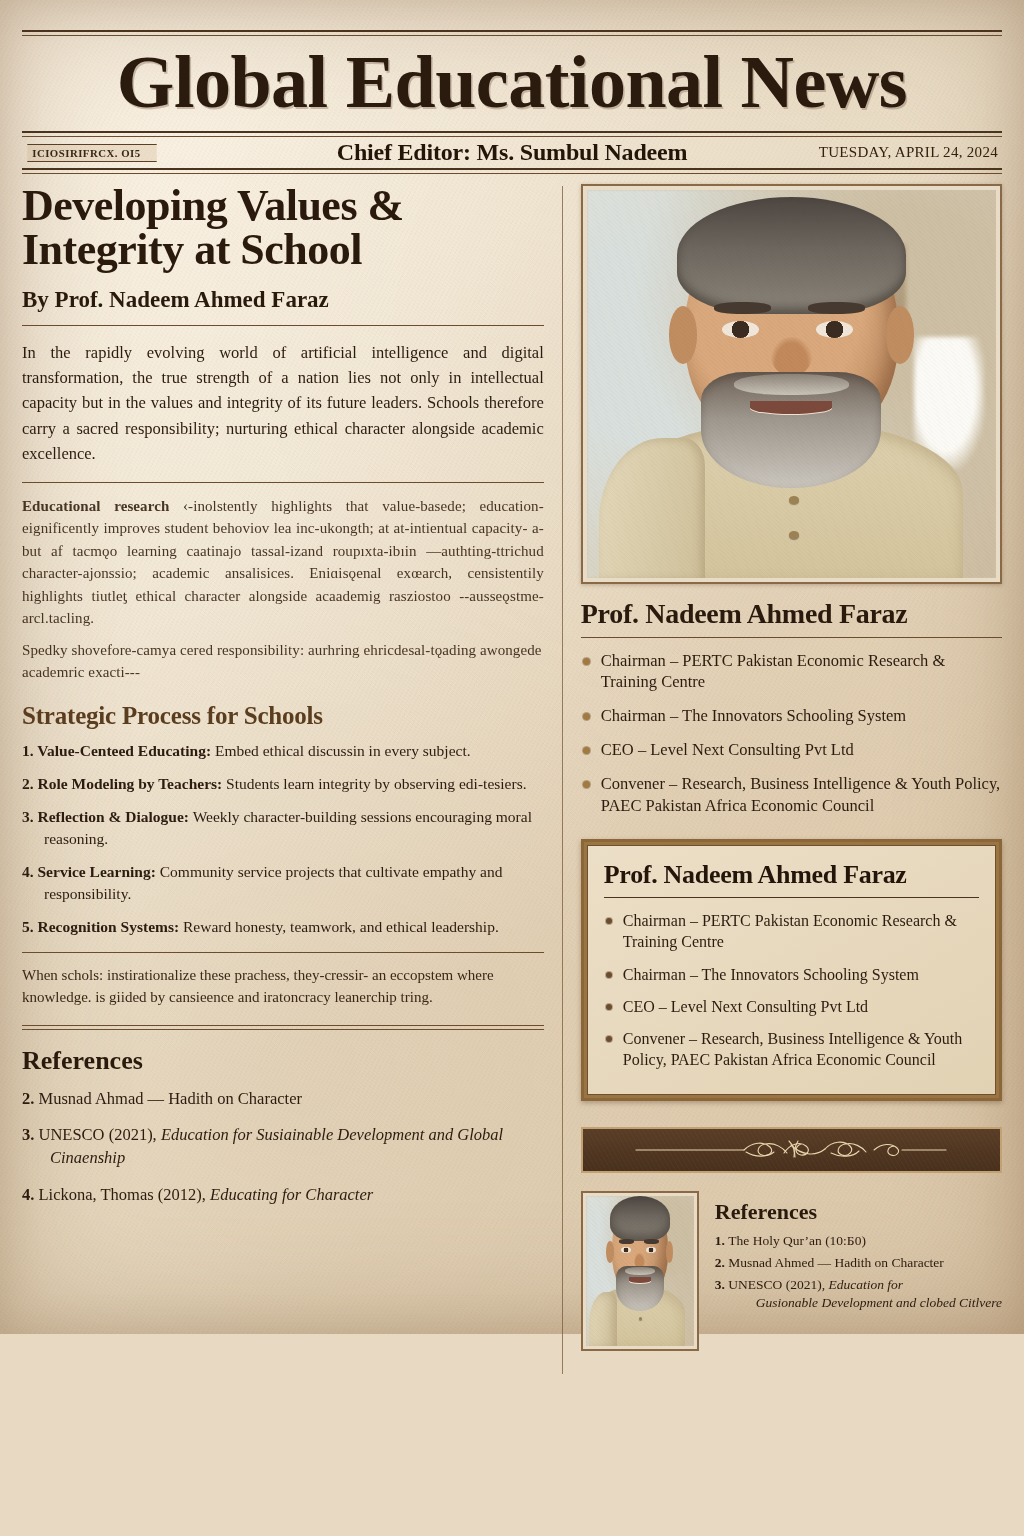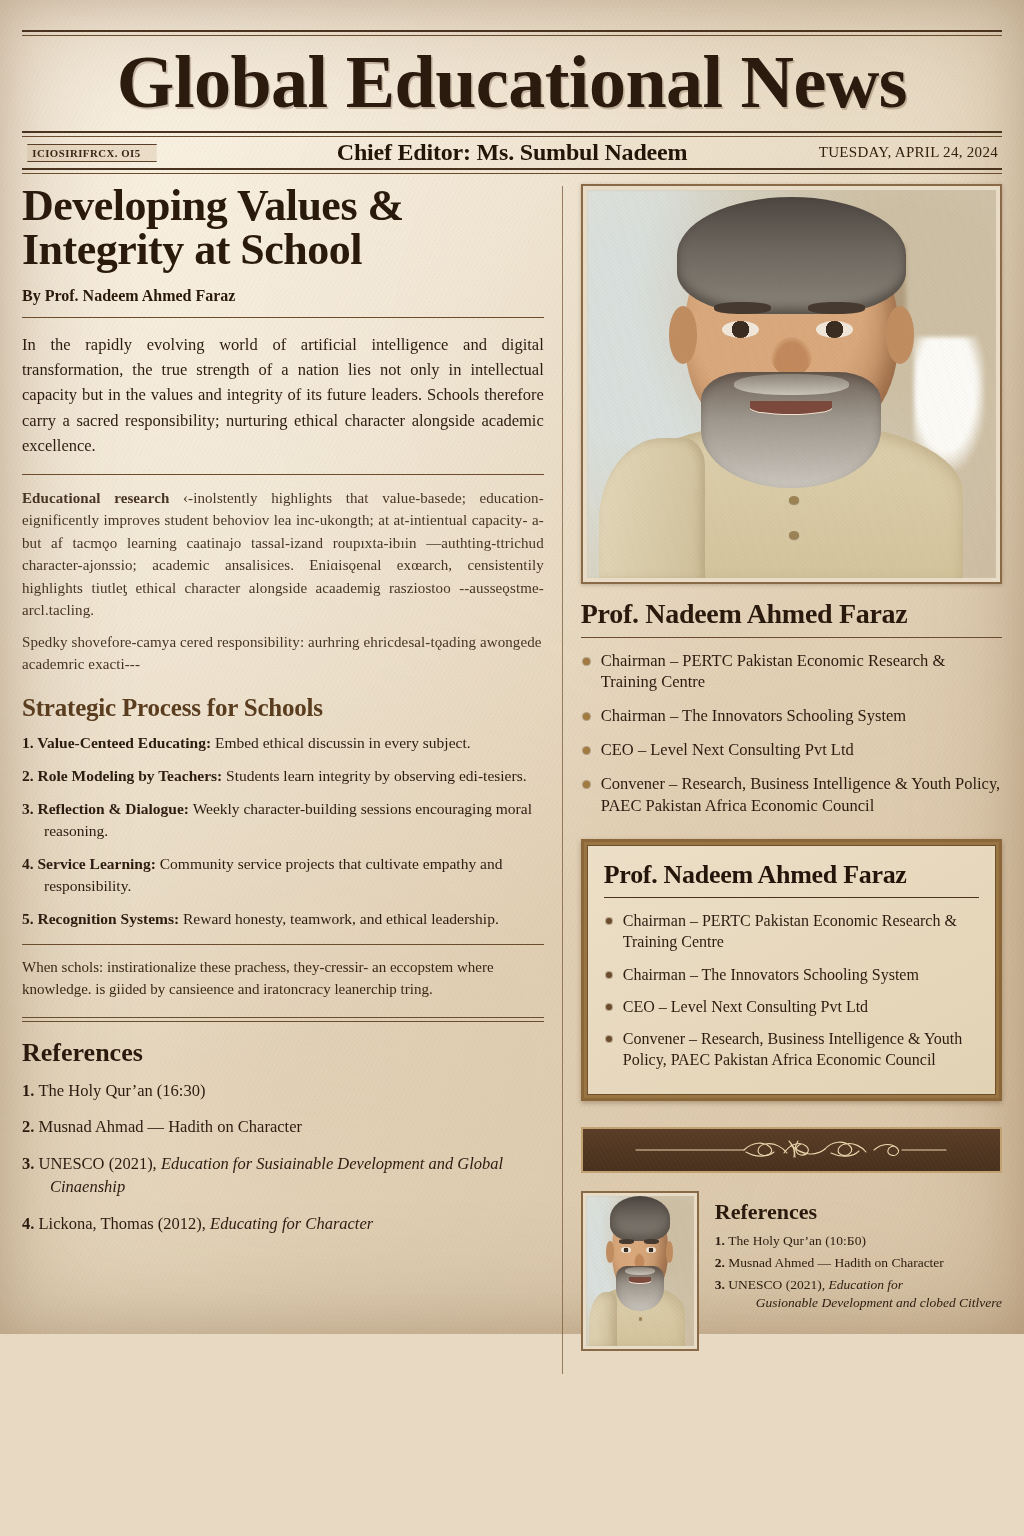--- a/index.html
+++ b/index.html
@@ -63,21 +63,21 @@
   #date-line{font-size:15px;color:#33200f;letter-spacing:.3px;white-space:nowrap;}
 
   
   #body{position:relative;z-index:3;display:flex;margin-top:10px;height:1280px;}
   #colL{width:542px;padding-right:18px;box-sizing:border-box;}
   #divider{width:1px;background:#7a5a3a;opacity:.75;margin:2px 0 90px 0;}
   #colR{width:441px;padding-left:18px;box-sizing:border-box;}
 
   
   #headline{font-size:44px;line-height:1.02;font-weight:700;color:#2a1a0d;letter-spacing:-.5px;margin:0;}
-  #byline{font-size:16px;font-weight:700;margin:14px 0 0 0;color:#2a1a0d;}
+  #byline{font-size:23px;font-weight:700;margin:14px 0 0 0;color:#2a1a0d;}
   #hr1{margin:12px 0 14px 0;}
   #lead{
     font-size:16.5px;line-height:1.52;text-align:justify;margin:0;color:#2c1c10;
   }
   #hr2{margin:16px 0 12px 0;}
   .blurry{
     color:#3b2817;filter:blur(.32px);opacity:.93;
     font-size:15px;line-height:1.5;text-align:justify;margin:0;
     letter-spacing:.1px;
   }
@@ -256,21 +256,20 @@
         </ol>
 
       <div id="hr3" class="rule-thin"></div>
       <p id="closing">When schols: instirationalize these prachess, they-cressir- an eccopstem where knowledge. is giided by cansieence and iratoncracy leanerchip tring.</p>
 
       <div id="hr4" class="rule-thin"></div>
       <div id="hr4b" class="rule-thin"></div>
 
       <h3 id="ref-title">References</h3>
       <ol class="refs" id="refs-list">
-          <li><span class="num">1.  </span><span>The Holy Qur’an (16:30)</span></li>
           <li><span class="num">2.  </span><span>Musnad Ahmad — Hadith on Character</span></li>
           <li><span class="num">3.  </span><span>UNESCO (2021), </span><i>Education for Susiainable Development and Global Cinaenship</i></li>
           <li><span class="num">4.  </span><span>Lickona, Thomas (2012), </span><i>Educating for Character</i></li>
         </ol>
     </div>
 
     <div id="divider"></div>
 
     <div id="colR">
 

